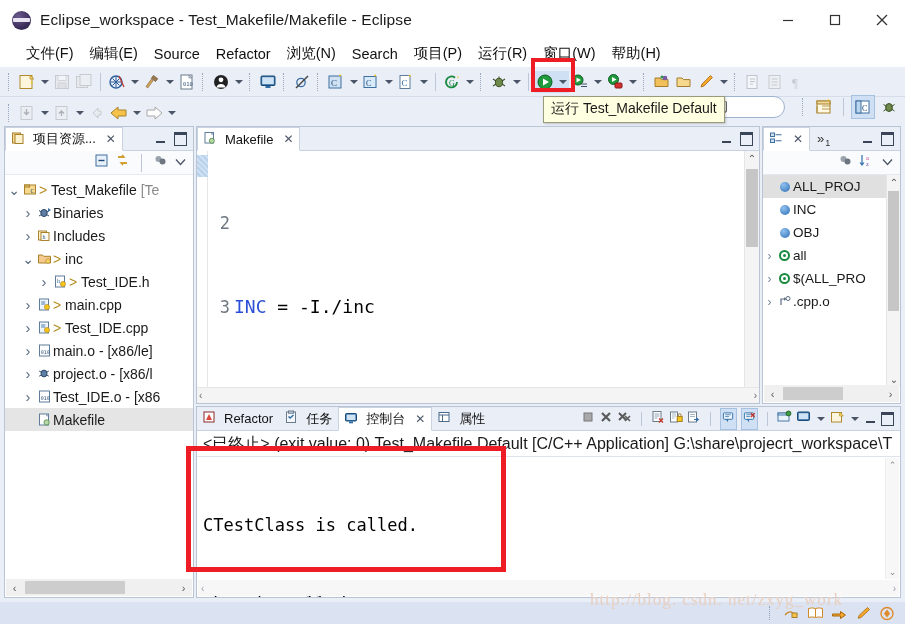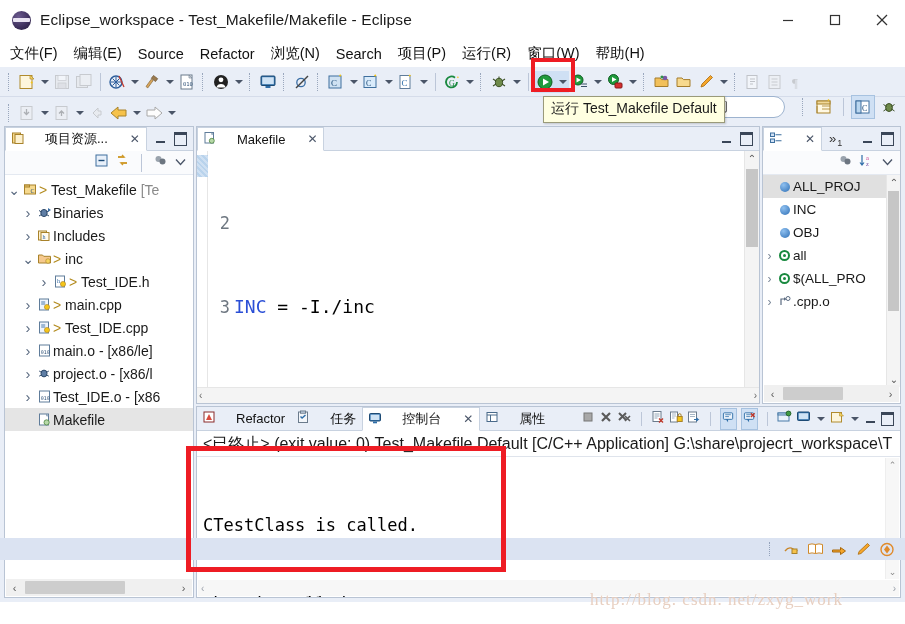--- a/index.html
+++ b/index.html
@@ -5,21 +5,21 @@
   * { box-sizing: border-box; margin: 0; padding: 0; }
   html, body {
     width: 905px; height: 624px;
     overflow: hidden;
     font-family: "Liberation Sans", sans-serif;
     background: #ffffff;
     -webkit-font-smoothing: antialiased;
   }
   .app {
     position: relative;
-    width: 905px; height: 560px;
+    width: 905px; height: 624px;
     background: #1d4ed8;
   }
 
   
   .titlebar {
     height: 40px;
     background: #ffffff;
     display: flex;
     align-items: center;
     padding-left: 12px;
@@ -56,21 +56,21 @@
     color: #333;
   }
   .winbtn svg { display: block; }
 
   
   .menubar {
     height: 27px;
     background: #ffffff;
     display: flex;
     align-items: center;
-    padding-left: 2px;
+    padding-left: 18px;
     gap: 0px;
   }
   .menu-item {
     font-size: 14.5px;
     color: #111;
     padding: 2px 8px;
     white-space: nowrap;
     cursor: default;
   }
 
@@ -186,21 +186,21 @@
     background: #e9eef7;
     display: flex;
     align-items: stretch;
     position: relative;
     border-bottom: 1px solid #c8d2e0;
   }
   .vtab {
     display: flex; align-items: center;
     padding: 0 6px 0 5px;
     font-size: 13px; color: #111;
-    gap: 20px;
+    gap: 8px;
     white-space: nowrap;
   }
   .vtab.active {
     background: #ffffff;
     border-top: 1px solid #c8d2e0;
     border-left: 1px solid #c8d2e0;
     border-right: 1px solid #c8d2e0;
     border-bottom: 1px solid #ffffff;
     margin-bottom: -1px;
   }

